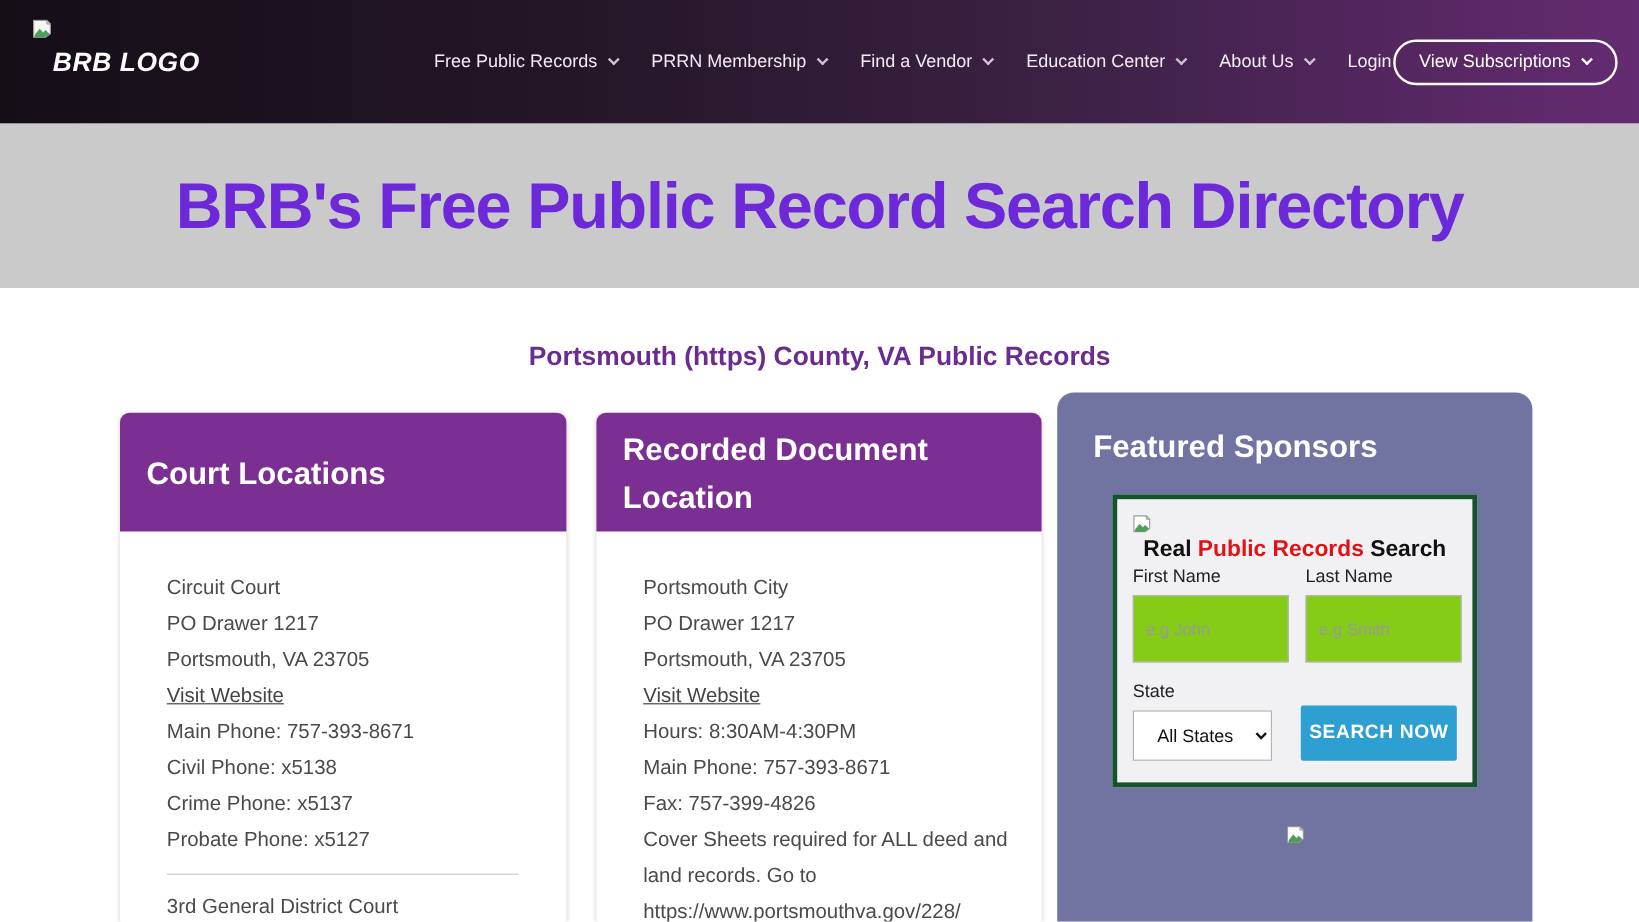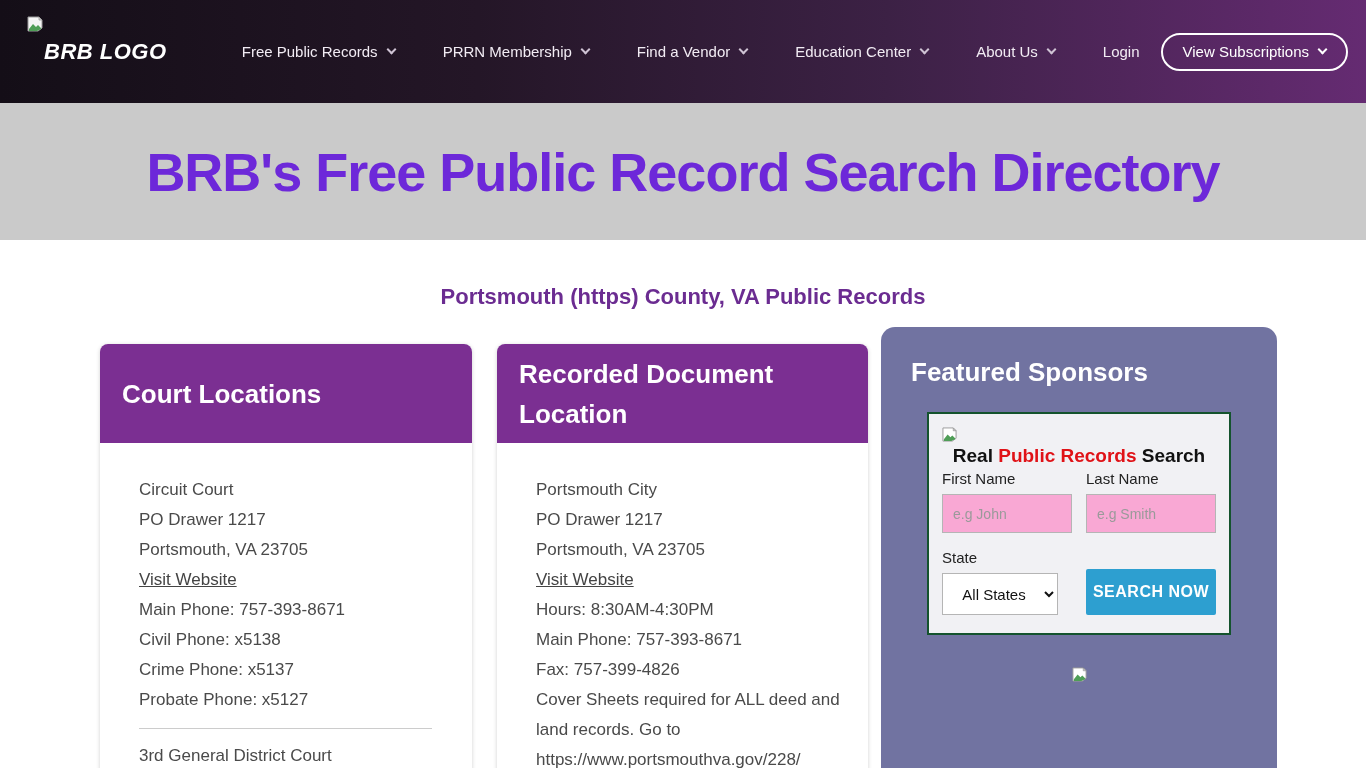--- a/index.html
+++ b/index.html
@@ -17,21 +17,21 @@
   }
   .logo-block { position: absolute; left: 27px; top: 16px; cursor: pointer; font-style: italic; }
   .logo-broken { display: block; width: 16px; height: 16px; }
   .logo-text {
     display: block; margin-left: 17px; margin-top: 7px;
     color: #ffffff; font-size: 22px; font-weight: bold; letter-spacing: 0.5px;
     white-space: nowrap;
   }
   .nav-menu {
     position: absolute; right: 18px; top: 0; height: 103px;
-    display: flex; align-items: center; gap: 48px;
+    display: flex; align-items: center; gap: 28px;
   }
   .nav-item {
     color: #f2ecf4; font-size: 15px; white-space: nowrap; cursor: pointer;
     display: flex; align-items: center;
   }
   .chev {
     display: inline-block; width: 7px; height: 7px;
     border-right: 2px solid #cfc3d4; border-bottom: 2px solid #cfc3d4;
     transform: rotate(45deg); margin-left: 10px; margin-top: -4px;
   }
@@ -89,35 +89,35 @@
   
   .sponsor-panel {
     position: absolute; left: 881px; top: 327px; width: 396px; height: 500px;
     background: #7173a1; border-radius: 14px;
   }
   .sponsor-title {
     padding: 30px 0 0 30px; color: #ffffff; font-size: 26px; font-weight: bold;
   }
   .sponsor-widget {
     margin: 24px auto 0; width: 304px;
-    background: #f1f1f4; border: 2px solid #14532d;
+    background: #f1f1f4; border: 4px solid #14532d;
     padding: 13px 13px 18px 13px;
   }
   .widget-broken { display: block; width: 15px; height: 15px; }
   .widget-brand {
     text-align: center; font-size: 19px; font-weight: bold; color: #111111;
     margin-top: 3px;
   }
   .widget-brand .brand-red { color: #e01217; }
   .widget-form { margin-top: 3px; }
   .form-row { display: flex; column-gap: 14px; }
   .form-col { width: 130px; }
   .field-label { font-size: 15px; color: #222222; margin-bottom: 7px; }
   .text-input {
-    width: 130px; height: 39px; background: #f9a8d4;
+    width: 130px; height: 56px; background: #84cc16;
     border: 1px solid #b5b5b5; padding: 0 10px; font-size: 14px; color: #333;
     font-family: "Liberation Sans", sans-serif;
   }
   .text-input::placeholder { color: #9a9a9a; }
   .state-row { margin-top: 16px; }
   .state-select {
     width: 116px; height: 42px; background: #ffffff;
     border: 1px solid #b5b5b5; font-size: 15px; color: #111;
     padding: 11px 6px; font-family: "Liberation Sans", sans-serif; text-align: center;
   }

